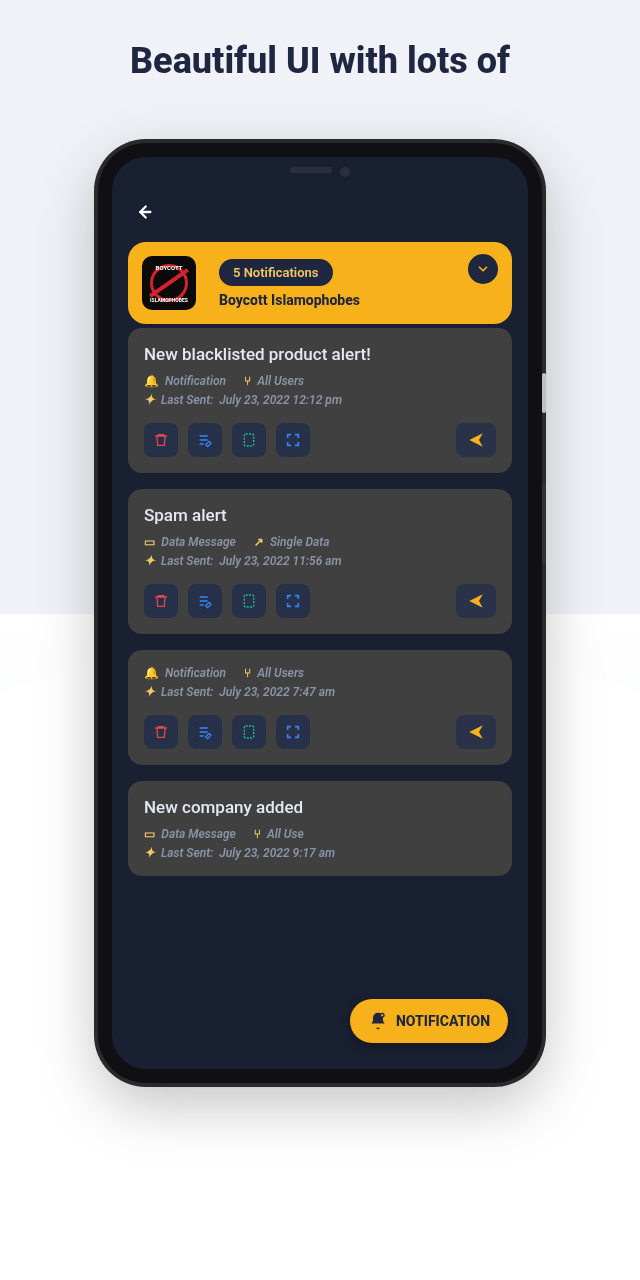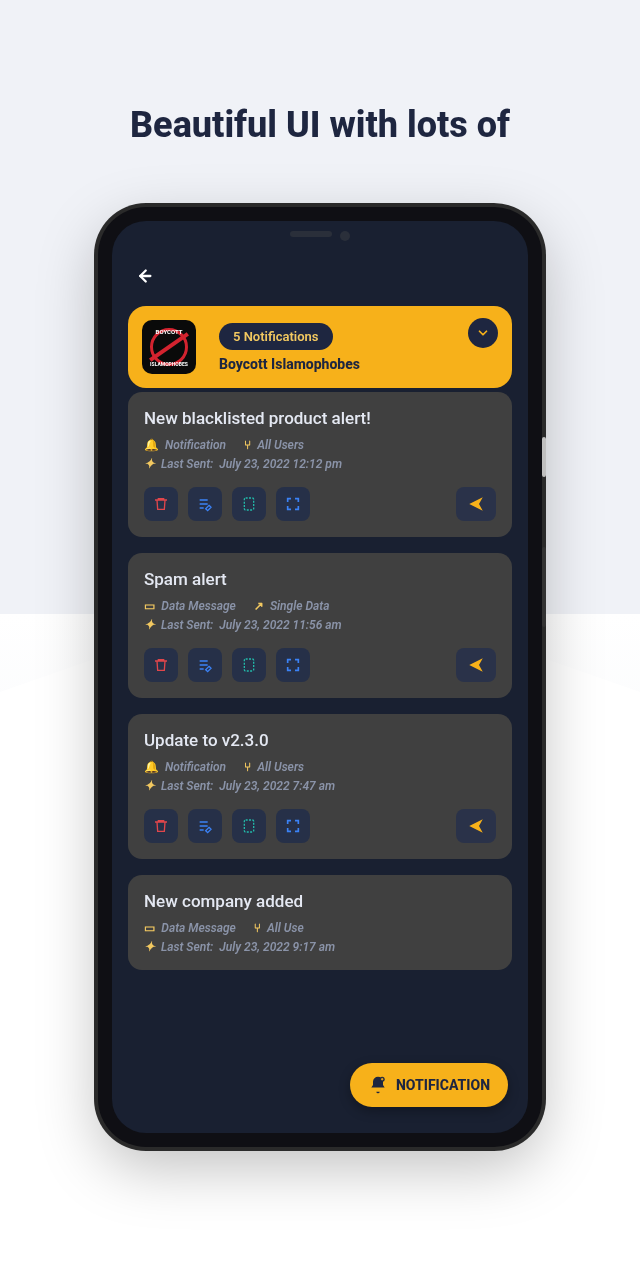--- a/index.html
+++ b/index.html
@@ -28,21 +28,21 @@
   clip-path: polygon(0 14%, 50% 0, 100% 14%, 100% 100%, 0 100%);
 }
 .headline {
   position: relative;
   z-index: 2;
   color: #1e2640;
   font-weight: 800;
   font-size: 36px;
   line-height: 1.2;
   text-align: center;
-  margin-top: 104px;
+  margin-top: 40px;
 }
 .phone {
   position: relative;
   z-index: 2;
   margin-top: 60px;
   width: 444px;
   height: 940px;
   border-radius: 48px;
   background: #0f0f14;
   box-shadow: 0 0 0 4px #2a2a2a, 0 20px 60px rgba(0,0,0,.25);
@@ -298,21 +298,20 @@
           </div>
         <div class="send-btn">
             <svg viewBox="0 0 24 24" fill="#f7b11a">
               <path d="M3 12l18-9-5 9 5 9z"></path>
             </svg>
           </div>
       </div>
     </div>
 
     <div class="card">
-      <div class="card-title">Update to v2.3.0</div>
       <div class="meta-row">
         <span class="meta">
           <span class="meta-icon">🔔</span>
           <span class="lbl">Notification</span>
         </span>
         <span class="meta">
           <span class="meta-icon">⑂</span>
           <span class="lbl">All Users</span>
         </span>
       </div>

